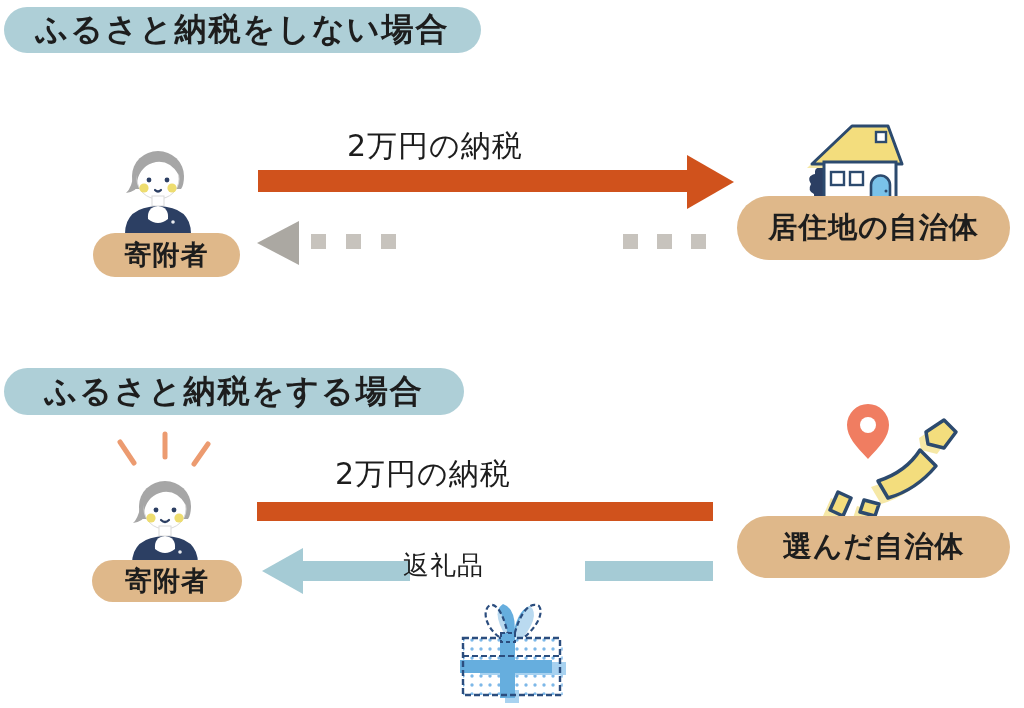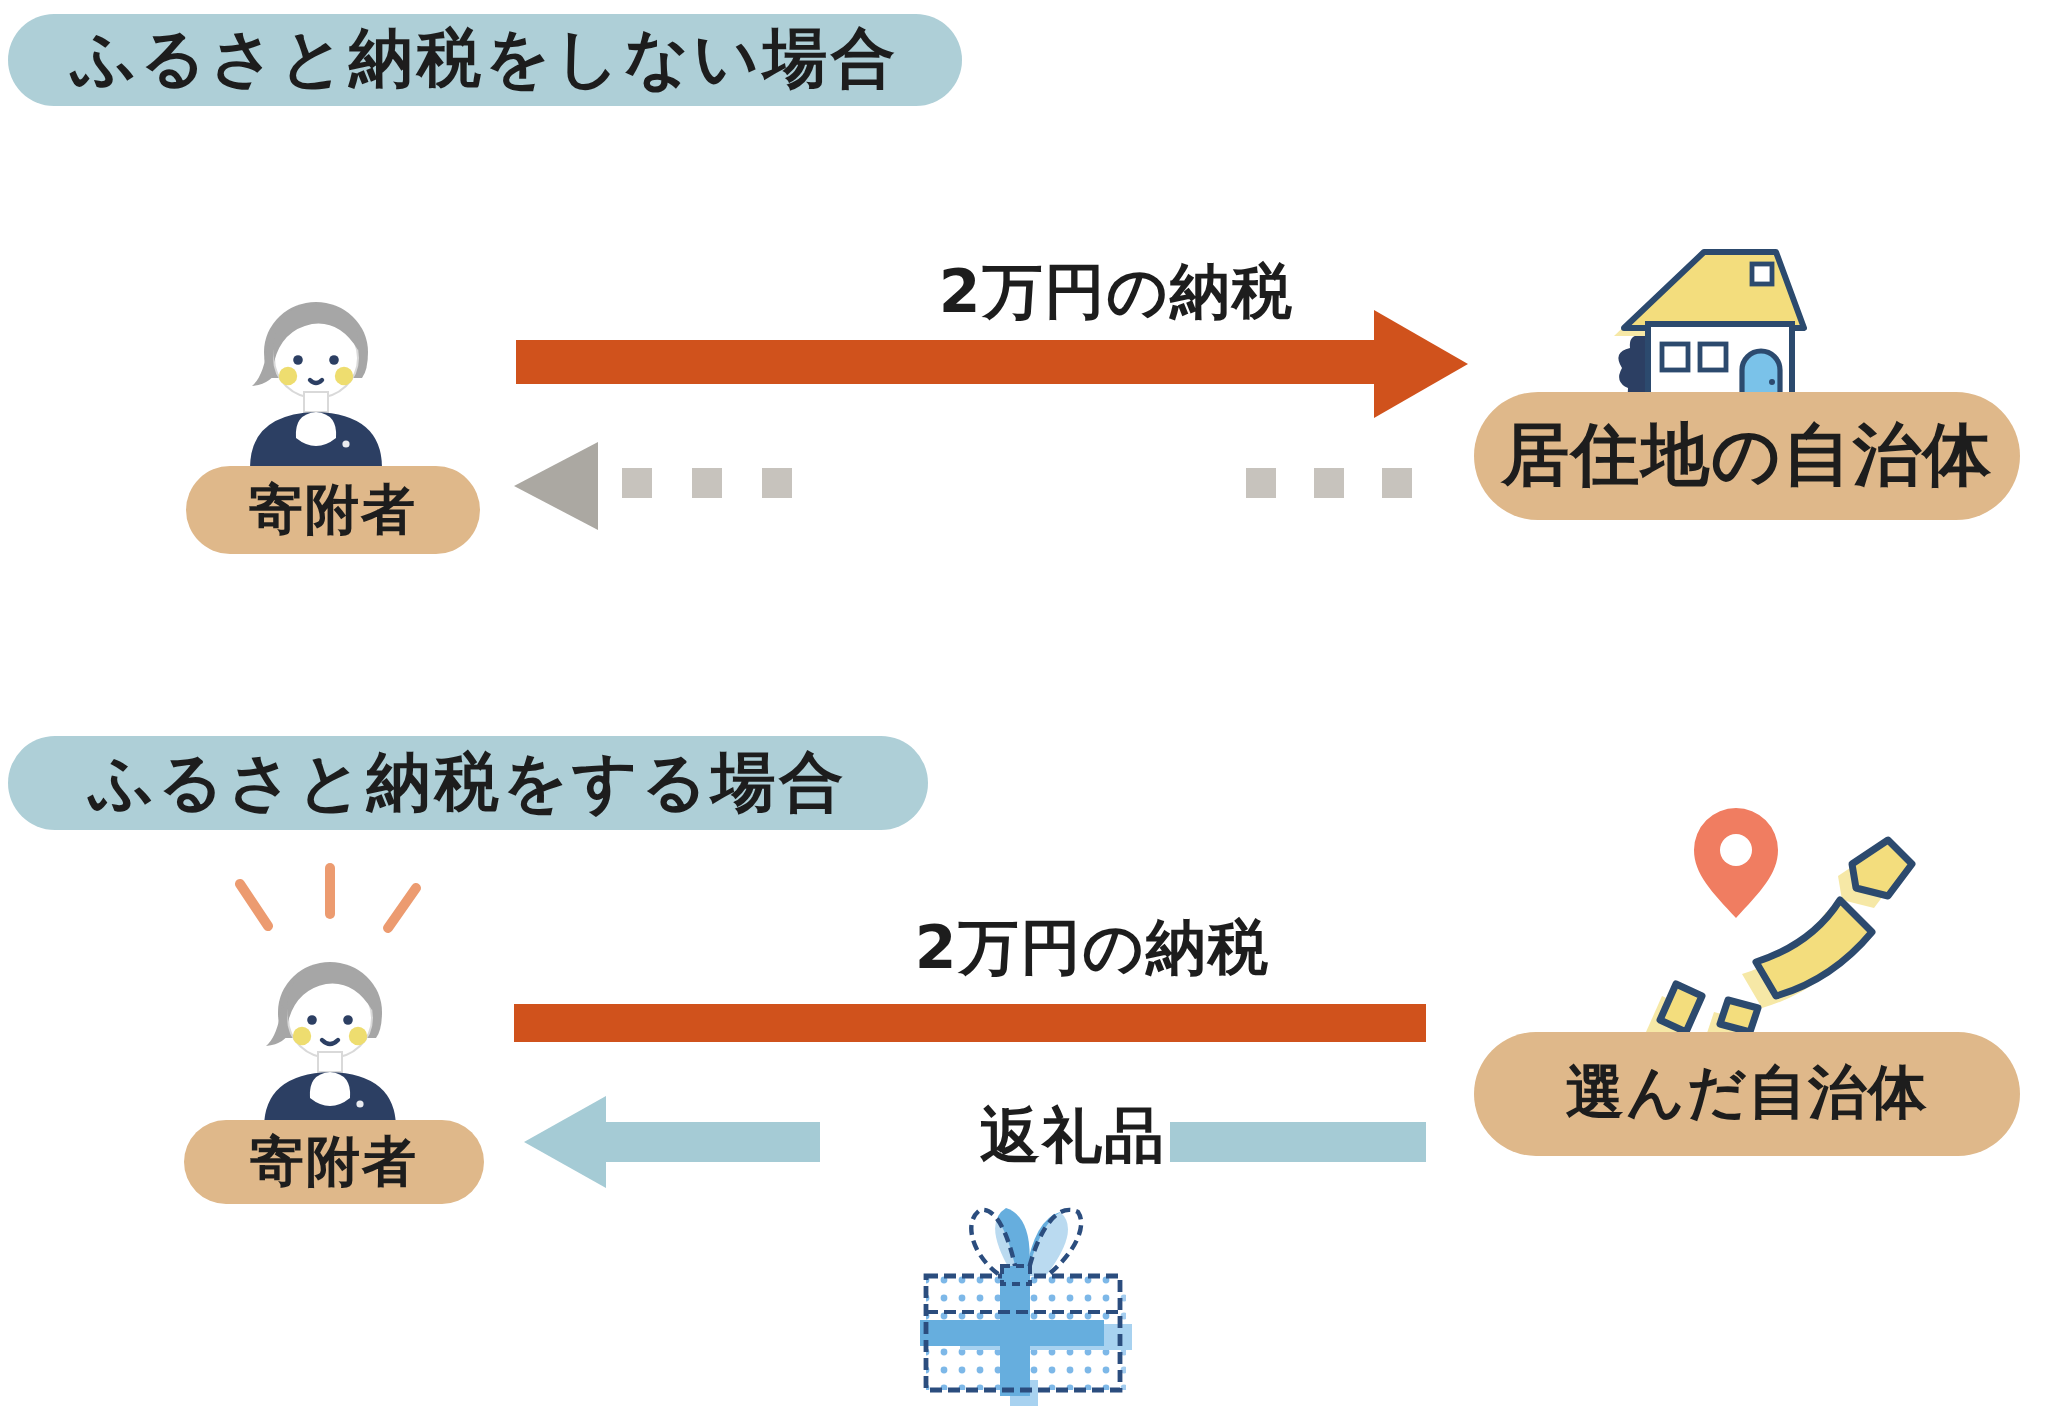--- a/index.html
+++ b/index.html
@@ -11,51 +11,51 @@
   .title-pill{
     background:var(--title-pill-bg,#aecfd7);border-radius:24px;
     display:flex;align-items:center;justify-content:center;
     font-weight:bold;font-size:32px;letter-spacing:2px;color:var(--text,#1d1d1d);
   }
   .entity-pill{
     background:var(--entity-pill-bg,#dfb88a);
     display:flex;align-items:center;justify-content:center;
     font-weight:bold;color:var(--text,#1d1d1d);letter-spacing:1px;
   }
-  .flow-label{font-weight:bold;text-align:right;color:var(--text,#1d1d1d);letter-spacing:1px;}
+  .flow-label{font-weight:normal;text-align:left;color:var(--text,#1d1d1d);letter-spacing:1px;}
   
   .s1-title{left:4px;top:7px;width:477px;height:46px;}
   .s1-person{left:110px;top:134px;}
   .s1-donor-pill{left:93px;top:233px;width:147px;height:44px;border-radius:22px;font-size:27px;}
   .s1-tax-label{left:347px;top:126px;width:300px;font-size:30px;}
   .s1-arrow-shaft{left:258px;top:170px;width:433px;height:22px;background:var(--tax-arrow,#d0521c);}
   .s1-arrow-head{left:687px;top:155px;width:0;height:0;
     border-top:27px solid transparent;border-bottom:27px solid transparent;
     border-left:47px solid var(--tax-arrow,#d0521c);}
   .s1-gray-head{left:257px;top:221px;width:0;height:0;
     border-top:22px solid transparent;border-bottom:22px solid transparent;
     border-right:42px solid var(--gray-arrow,#aba8a2);}
   .dash{width:15px;height:15px;top:234px;background:var(--gray-dash,#c7c3bd);}
   .d1{left:311px;} .d2{left:346px;} .d3{left:381px;}
   .d4{left:623px;} .d5{left:657px;} .d6{left:691px;}
   .s1-return-label{left:365px;top:224px;width:240px;font-size:29px;}
   .s1-house{left:800px;top:118px;}
-  .s1-muni-pill{left:737px;top:196px;width:273px;height:64px;border-radius:32px;font-size:34px;}
+  .s1-muni-pill{left:737px;top:196px;width:273px;height:64px;border-radius:32px;font-size:29px;}
   
   .s2-title{left:4px;top:368px;width:460px;height:47px;align-items:center;}
   .s2-person{left:98px;top:430px;}
   .s2-donor-pill{left:92px;top:560px;width:150px;height:42px;border-radius:21px;font-size:27px;}
   .s2-tax-label{left:335px;top:454px;width:300px;font-size:30px;}
   .s2-orange-bar{left:257px;top:502px;width:456px;height:19px;background:var(--tax-arrow,#d0521c);}
   .s2-blue-head{left:262px;top:548px;width:0;height:0;
     border-top:23px solid transparent;border-bottom:23px solid transparent;
     border-right:41px solid var(--gift-arrow,#a5cbd5);}
   .s2-blue-shaft1{left:303px;top:561px;width:107px;height:20px;background:var(--gift-arrow,#a5cbd5);}
   .s2-blue-shaft2{left:585px;top:561px;width:128px;height:20px;background:var(--gift-arrow,#a5cbd5);}
-  .s2-return-label{left:403px;top:548px;width:180px;font-size:30px;}
+  .s2-return-label{left:403px;top:548px;width:180px;font-size:26px;}
   .s2-map{left:800px;top:398px;}
   .s2-muni-pill{left:737px;top:516px;width:273px;height:62px;border-radius:31px;font-size:29px;text-align:right;}
   .s2-gift{left:450px;top:600px;}
 </style>
 </head>
 <body>
 
 <div class="canvas">
 
   <div class="abs title-pill s1-title">

